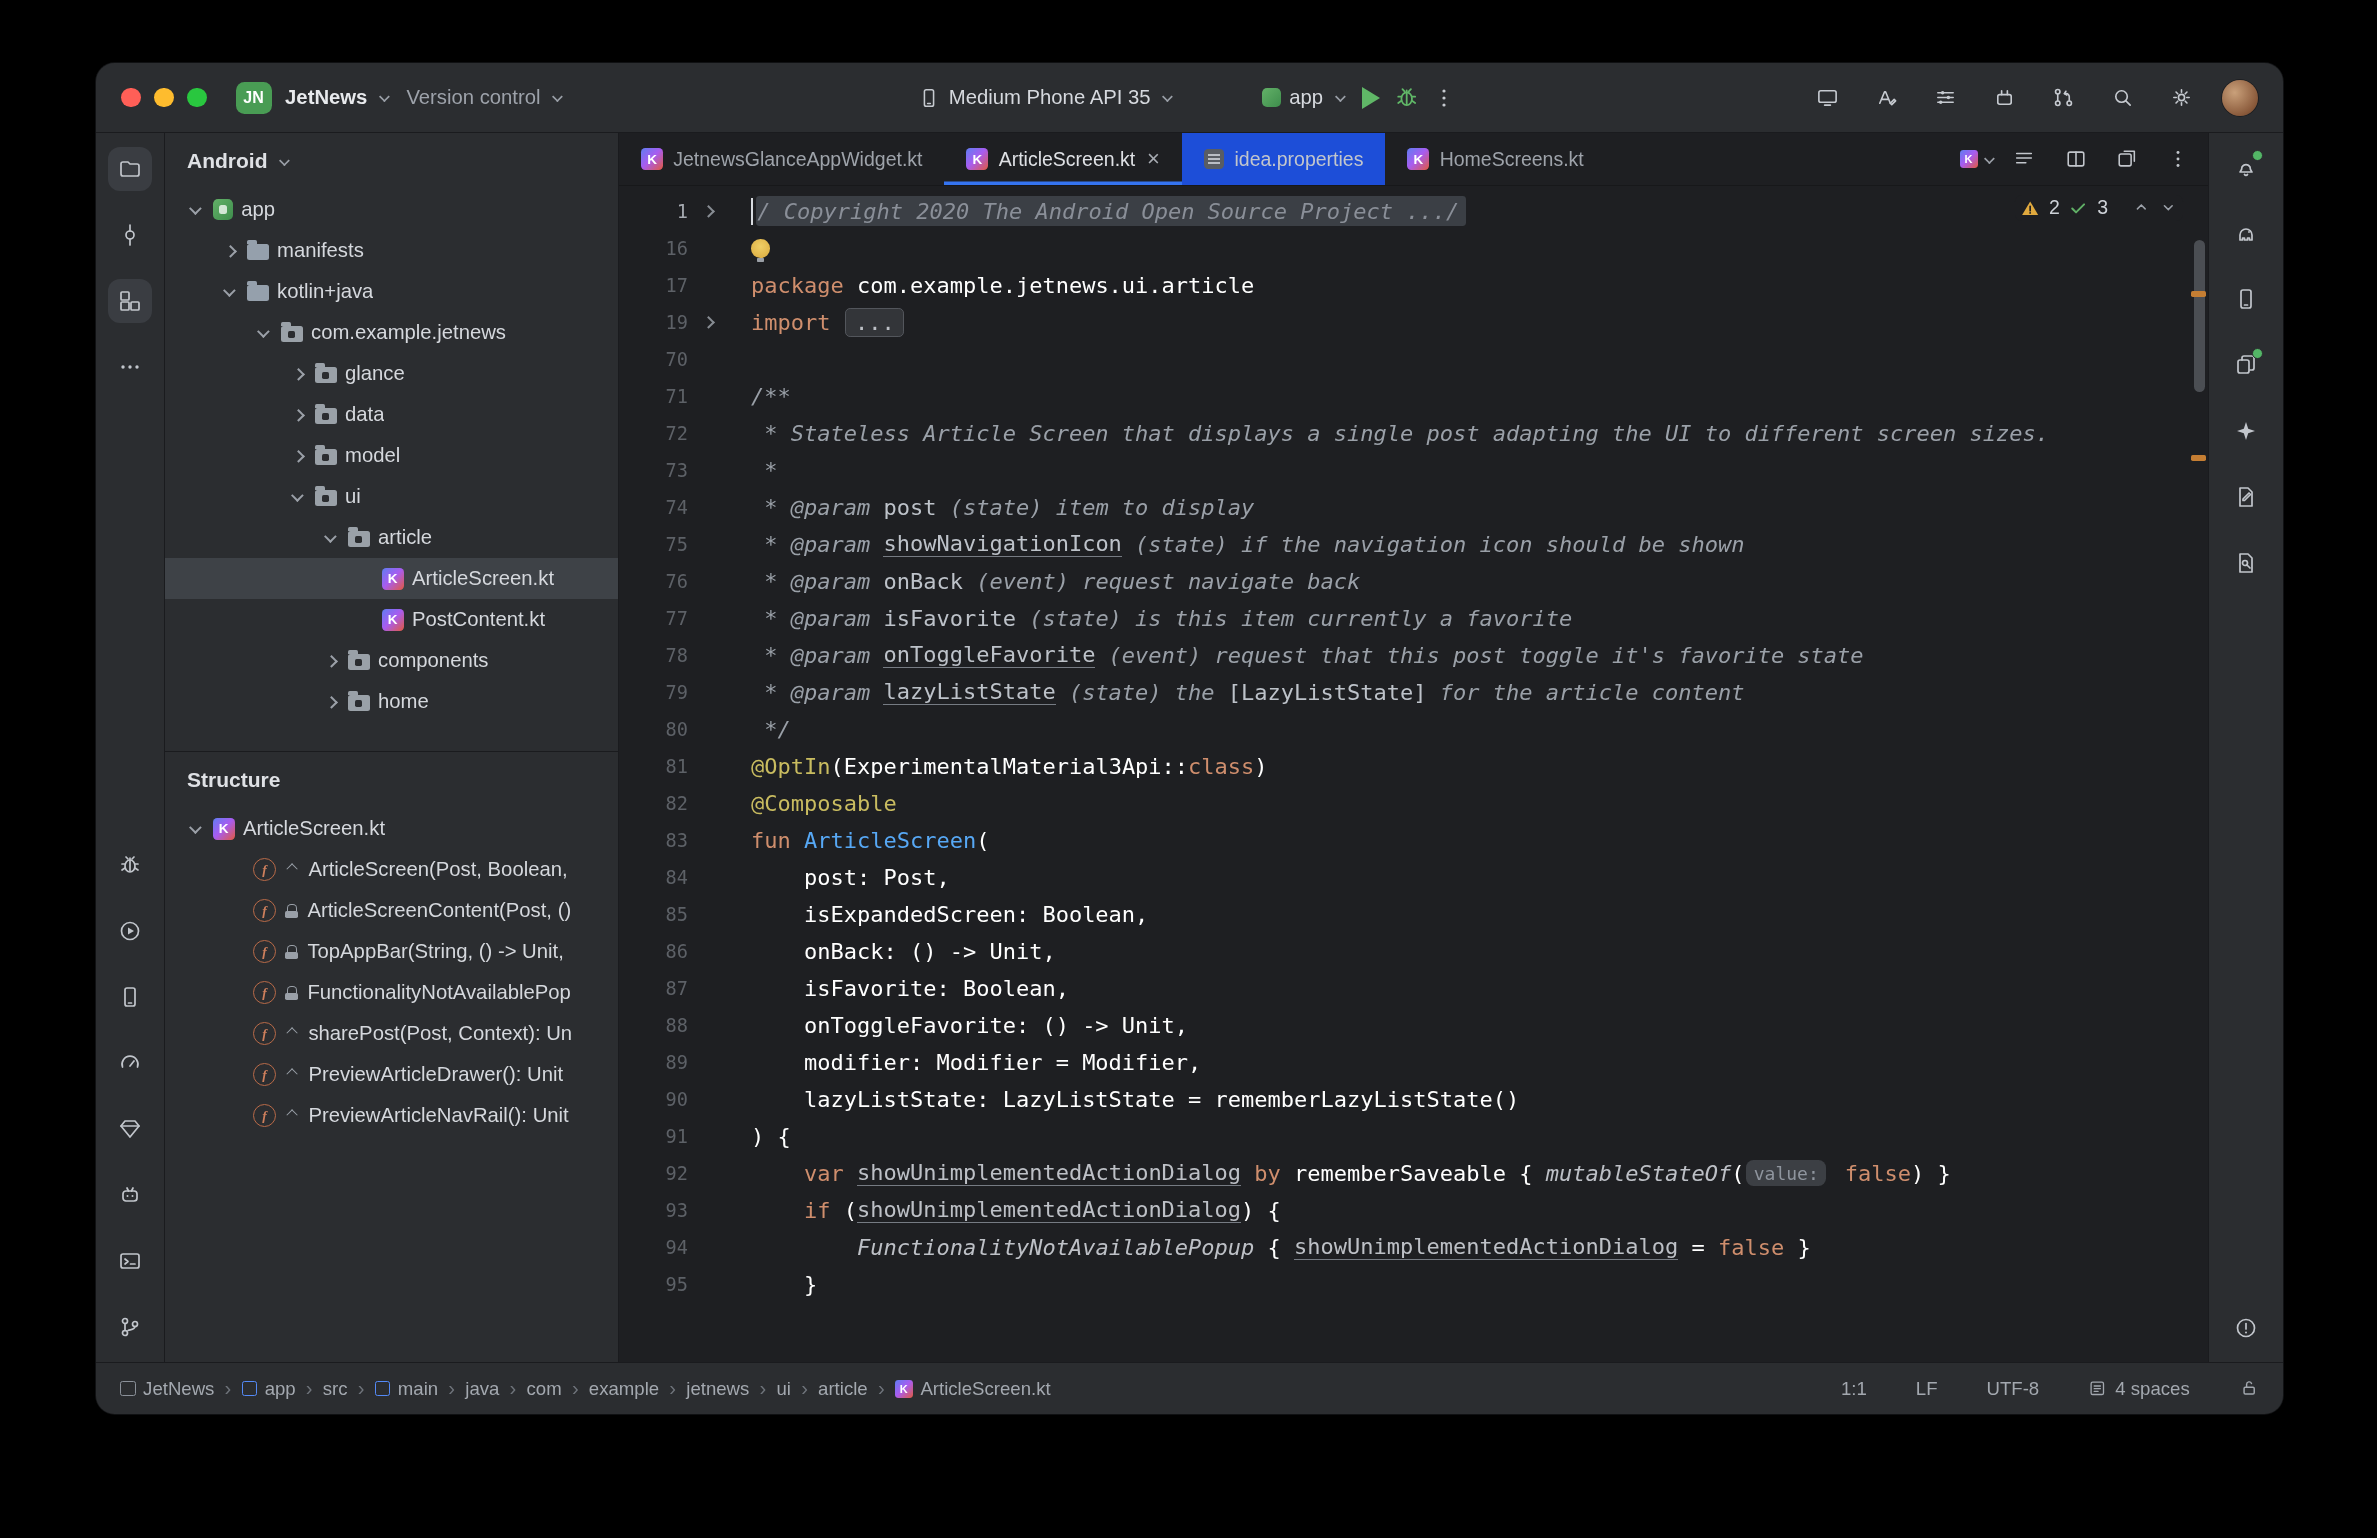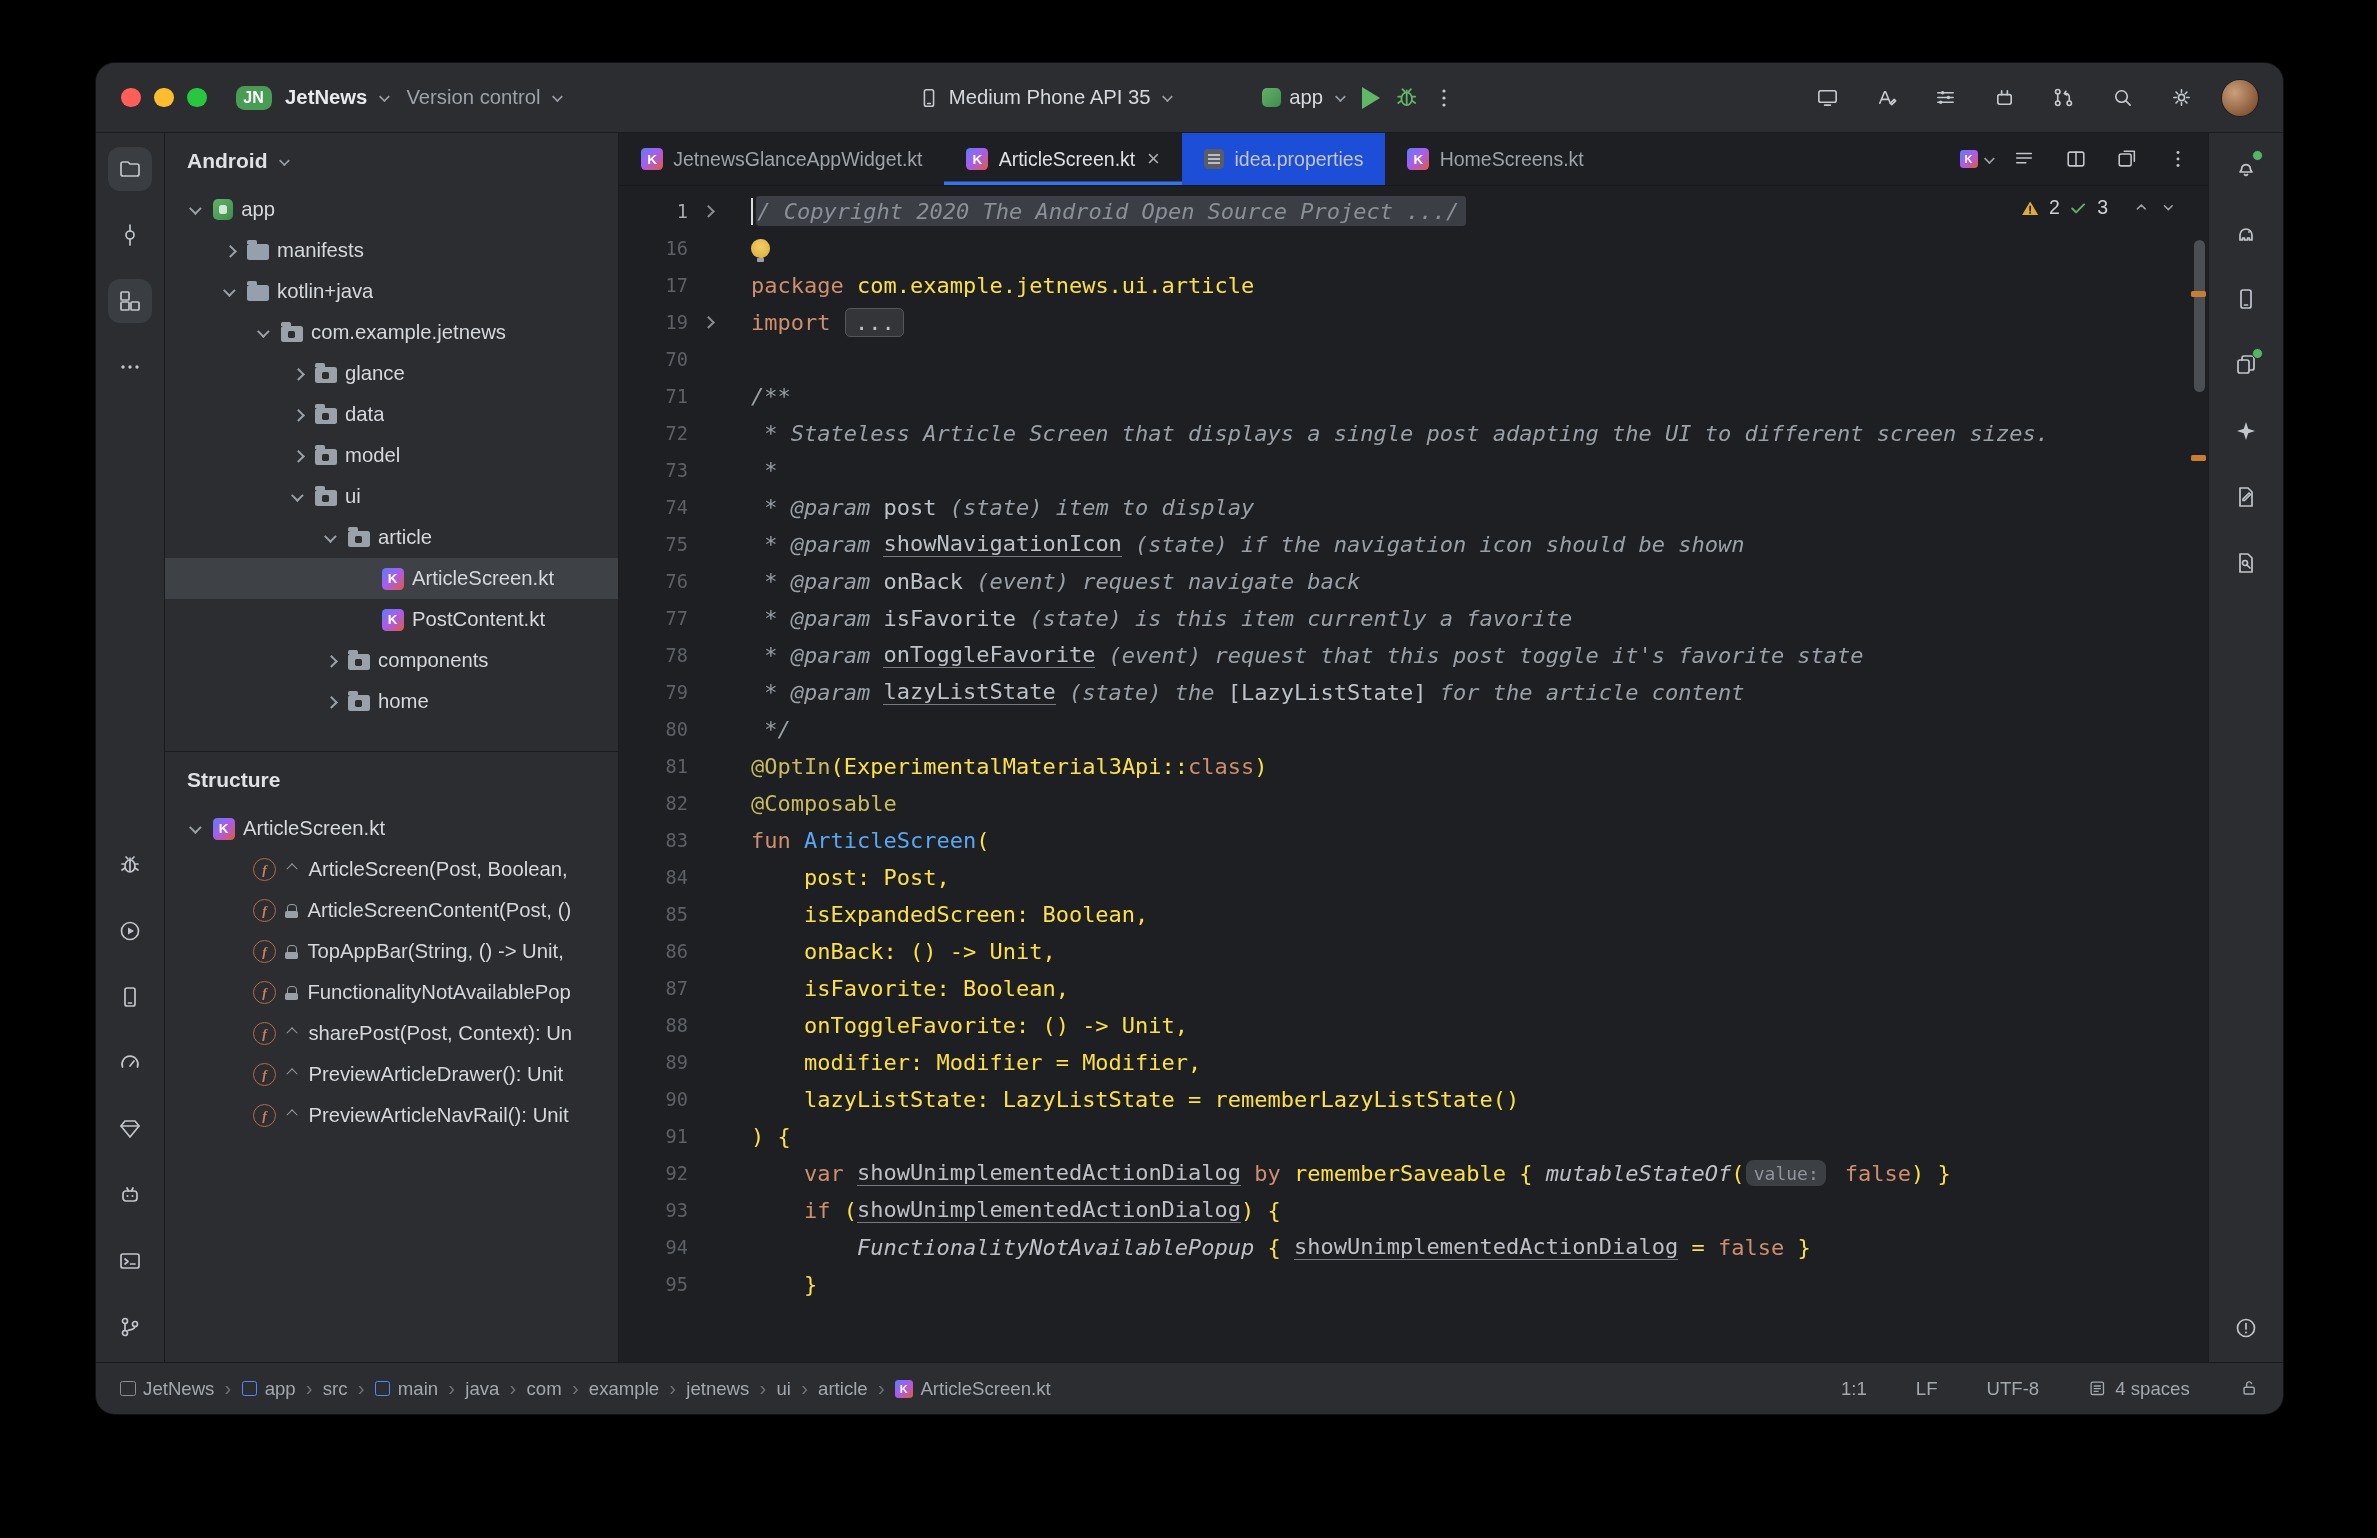--- a/index.html
+++ b/index.html
@@ -4,21 +4,21 @@
 <style>
   html,body{margin:0;padding:0;background:#000;}
   .stage{position:relative;width:2377px;height:1538px;background:#000;font-family:"Liberation Sans",sans-serif;overflow:hidden;}
   .window{position:absolute;left:96px;top:63px;width:2187px;height:1351px;background:#2b2d30;border-radius:18.6px;overflow:hidden;display:flex;flex-direction:column;box-shadow:0 0 0 0.8px #151618,0 25.4px 68px rgba(0,0,0,.7);}
 
   
   .titlebar{height:69px;flex:none;display:flex;align-items:center;padding:0 25.4px;gap:13.5px;border-bottom:0.8px solid #1a1b1e;}
   .traffic{display:flex;gap:13.5px;margin-right:15.2px;}
   .dot{width:19.5px;height:19.5px;border-radius:50%;}
   .dot.red{background:#ff5f57}.dot.yellow{background:#febc2e}.dot.green{background:#29c73f}
-  .logo{width:36px;height:24px;border-radius:8.5px;background:#499C54;color:#fff;display:flex;align-items:center;justify-content:center;font-weight:700;font-size:16px;}
+  .logo{width:36px;height:32px;border-radius:8.5px;background:#499C54;color:#fff;display:flex;align-items:center;justify-content:center;font-weight:700;font-size:16px;}
   .tb-item{display:flex;align-items:center;gap:8.5px;color:#d6d9de;font-size:20.3px;white-space:nowrap;}
   .tb-item.strong{color:#e8eaed;font-weight:600;}
   .tb-item.muted{color:#9da2aa;}
   .tb-flex{flex:1;}
   .tb-gap{width:59px;}
   .tb-icons{display:flex;align-items:center;gap:22px;margin-right:8.5px;}
   .tb-icon{width:37px;height:37px;border-radius:8.5px;display:flex;align-items:center;justify-content:center;color:#c6cad0;}
   .avatar{width:36px;height:36px;border-radius:50%;background:radial-gradient(circle at 35% 35%,#c9a07a,#8a5a3b 70%,#5e3b26);box-shadow:0 0 0 0.8px #1a1b1e;}
   .mod-ic{width:18.6px;height:18.6px;border-radius:5.1px;background:linear-gradient(135deg,#63b168,#3e8d4c);flex:none;}
   .play-tri{width:0;height:0;border-left:18.6px solid #60b767;border-top:11px solid transparent;border-bottom:11px solid transparent;}
@@ -90,21 +90,21 @@
   #code-lines{position:absolute;inset:0;padding-top:6.8px;font-family:"DejaVu Sans Mono",monospace;font-size:22px;}
   .cline{display:flex;align-items:center;height:37px;}
   .gnum{width:69px;text-align:right;color:#5d6167;font-size:18.6px;flex:none;}
   .cline.activeline .gnum{color:#a6aab1;}
   .gfold{width:41px;flex:none;display:flex;align-items:center;justify-content:center;}
   .fold-arrow{width:13.5px;height:13.5px;position:relative;}
   .fold-arrow::before{content:"";position:absolute;left:2.5px;top:2.5px;width:6.8px;height:6.8px;border-right:2px solid #878c93;border-bottom:2px solid #878c93;transform:rotate(-45deg);}
   .ctext{flex:1;display:flex;align-items:center;min-width:0;padding-left:22px;color:#bdc0c6;}
   .tk{white-space:pre;}
   .tk.kw{color:#cf8e6d;}
-  .tk.txt{color:#fde047;}
+  .tk.txt{color:#ffffff;}
   .tk.cm{color:#8a8f98;font-style:italic;}
   .tk.doc{color:#9aa0a8;font-style:italic;}
   .tk.docp{color:#bdc2c9;}
   .tk.u{border-bottom:1.7px solid #767b83;}
   .tk.vu{color:#bdc0c6;border-bottom:1.7px solid #767b83;}
   .tk.it{color:#bdc0c6;font-style:italic;}
   .tk.ann{color:#c9bc60;}
   .tk.fnd{color:#57a8f5;}
   .tk.chip{background:#333539;border:0.8px solid #53565c;border-radius:5.1px;padding:0.8px 8.5px;margin:0 1.7px;color:#bdc0c6;}
   .tk.inlay{background:#3c3f44;border-radius:7.6px;padding:2.5px 7.6px;margin:0 5.1px 0 1.7px;color:#8f959e;font-size:18px;}

